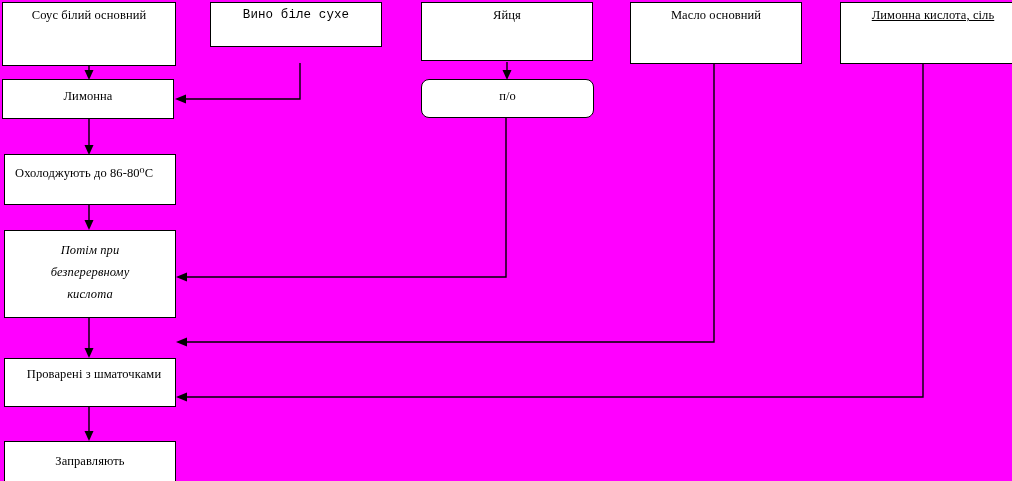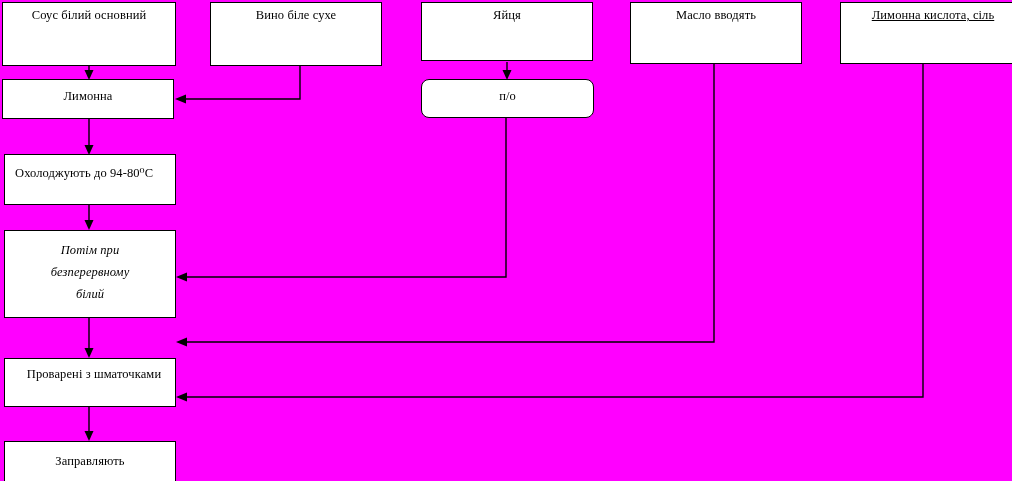--- a/index.html
+++ b/index.html
@@ -108,37 +108,37 @@
     </g>
 
     <g>
       <line x1="89" y1="406" x2="89" y2="432"></line>
       <polygon points="89,441 84.5,431 93.5,431"></polygon>
     </g>
   </svg>
 
   <div class="node" style="left:2px; top:2px; width:174px; height:64px;">Соус білий основний</div>
 
-  <div class="node" style="left:210px; top:2px; width:172px; height:64px;">Вино біле сухе</div>
+  <div class="node" style="left:210px; top:2px; width:172px; height:45px;font-family:Liberation Mono, monospace;">Вино біле сухе</div>
 
   <div class="node" style="left:421px; top:2px; width:172px; height:59px;">Яйця</div>
 
-  <div class="node" style="left:630px; top:2px; width:172px; height:62px;">Масло вводять</div>
+  <div class="node" style="left:630px; top:2px; width:172px; height:62px;">Масло основний</div>
 
   <div class="node" style="left:840px; top:2px; width:186px; height:62px;text-decoration:underline;">Лимонна кислота, сіль</div>
 
   <div class="node" style="left:2px; top:79px; width:172px; height:40px; padding-top:10px;">Лимонна</div>
 
   <div class="node" style="left:421px; top:79px; width:173px; height:39px; padding-top:10px;border-radius:8px;">п/о</div>
 
-  <div class="node" style="left:4px; top:154px; width:172px; height:51px; padding-top:12px; text-align:left; padding-left:10px;">Охолоджують до 94-80⁰С</div>
+  <div class="node" style="left:4px; top:154px; width:172px; height:51px; padding-top:12px; text-align:left; padding-left:10px;">Охолоджують до 86-80⁰С</div>
 
   <div class="node multiline" style="left:4px; top:230px; width:172px; height:88px;">
     <span class="ln">Потім при</span>
     <span class="ln">безперервному</span>
-    <span class="ln">білий</span>
+    <span class="ln">кислота</span>
   </div>
 
   <div class="node" style="left:4px; top:358px; width:172px; height:49px; padding-top:9px; text-align:center; padding-left:8px;">Проварені з шматочками</div>
 
   <div class="node" style="left:4px; top:441px; width:172px; height:44px; padding-top:13px;">Заправляють</div>
 
 </div>
 
 </body></html>

